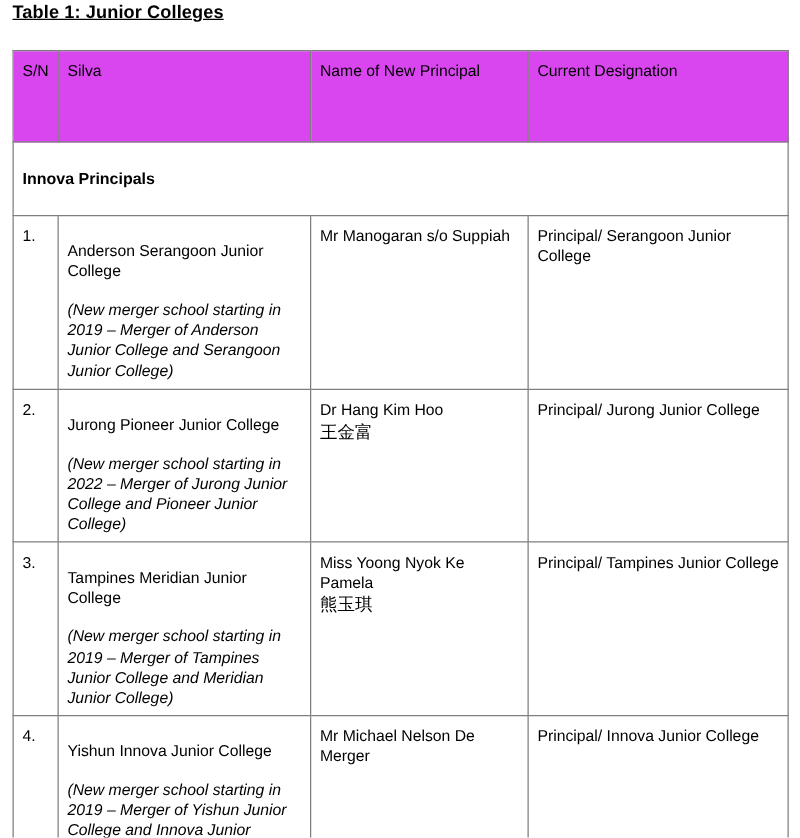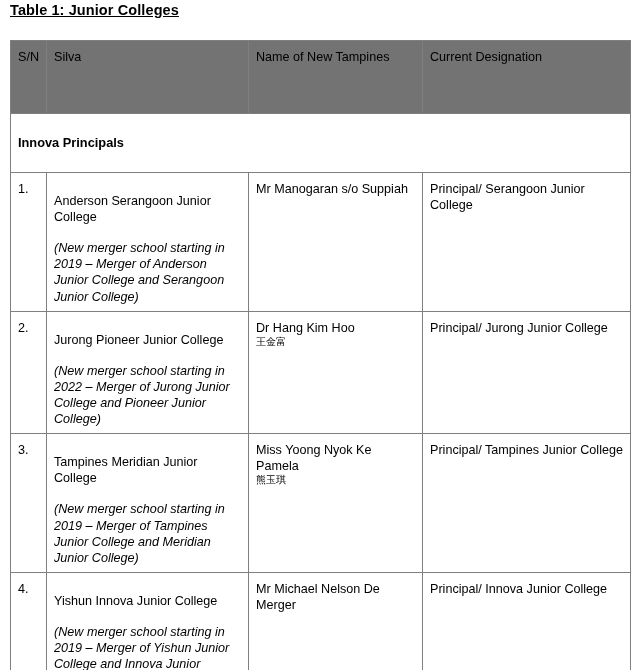--- a/index.html
+++ b/index.html
@@ -58,21 +58,21 @@
     font-weight: normal;
   }
 
   
   col.c-sn   { width: 36px; }
   col.c-school { width: 202px; }
   col.c-name { width: 174px; }
   col.c-desig { width: 208px; }
 
   thead th {
-    background: #737373;
+    background: #d946ef;
     font-weight: bold;
     font-size: 12.8px;
     height: 58px;
     vertical-align: middle;
     padding-top: 4px;
     padding-bottom: 4px;
   }
 
   tr.section-row td {
     font-weight: bold;
@@ -98,22 +98,22 @@
     font-style: italic;
     margin-top: 15px;
   }
 
   .principal-name {
     display: block;
   }
 
   .principal-cn {
     display: block;
-    font-family: Liberation Mono, monospace;
-    font-size: 10px;
+    font-family: Liberation Sans, sans-serif;
+    font-size: 14px;
     line-height: 1.3;
   }
 
   .desig-text {
     display: block;
   }
 
   tr.data-row-1 td { height: 123px; }
   tr.data-row-2 td { height: 106px; }
   tr.data-row-3 td { height: 116px; }
@@ -131,21 +131,21 @@
       <colgroup>
         <col class="c-sn">
         <col class="c-school">
         <col class="c-name">
         <col class="c-desig">
       </colgroup>
       <thead>
         <tr>
           <th>S/N</th>
           <th>Silva</th>
-          <th>Name of New Tampines</th>
+          <th>Name of New Principal</th>
           <th>Current Designation</th>
         </tr>
       </thead>
       <tbody>
 
         <tr class="section-row">
           <td colspan="4">Innova Principals</td>
         </tr>
 
         <tr class="data-row-1">

